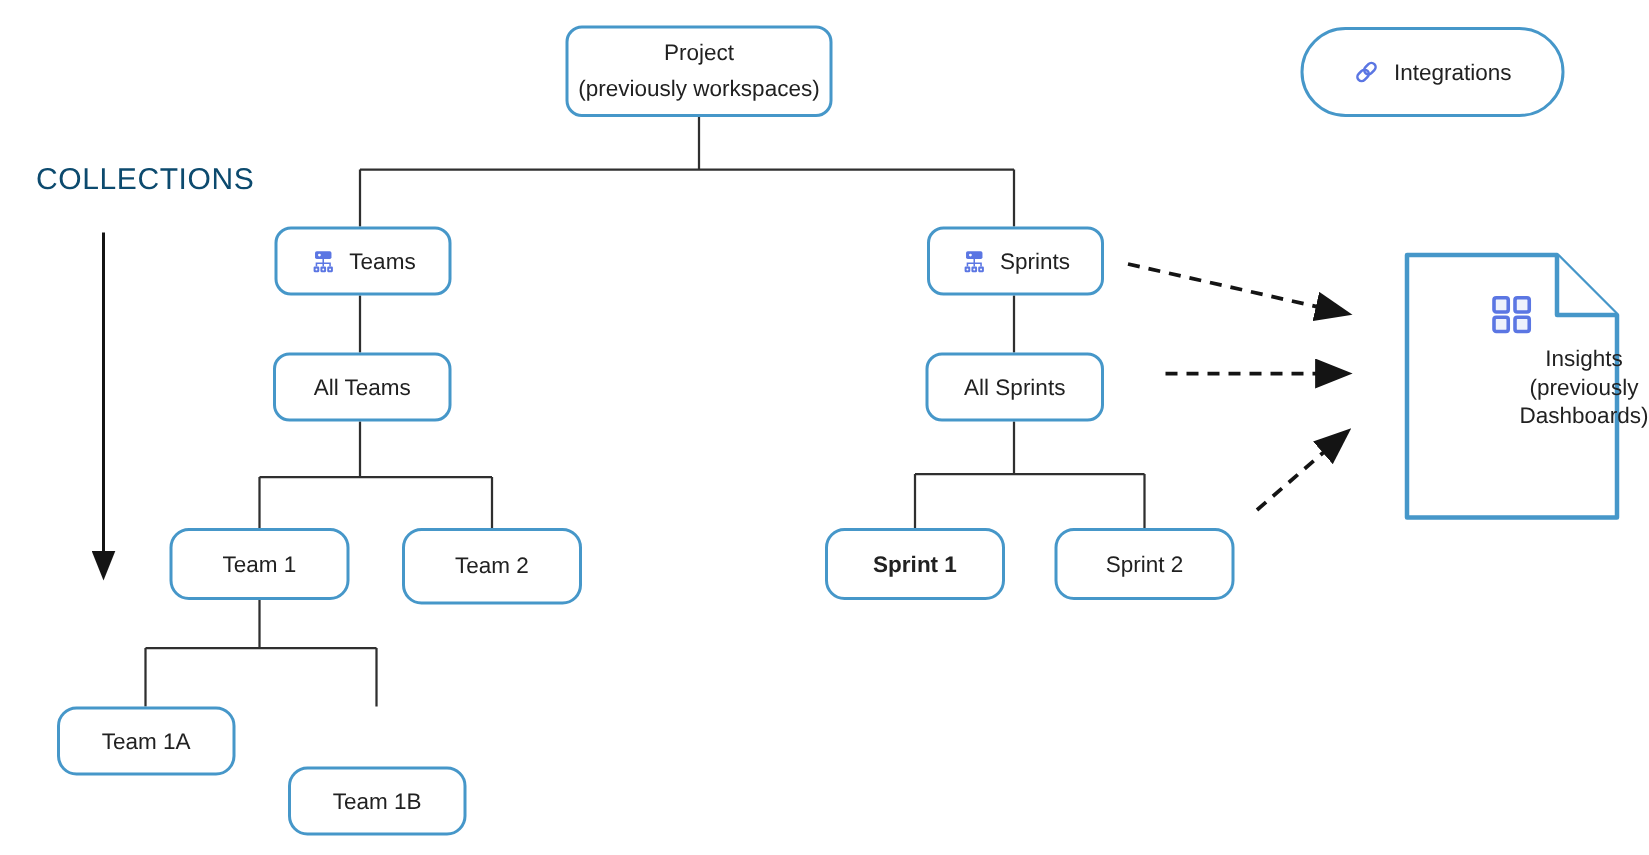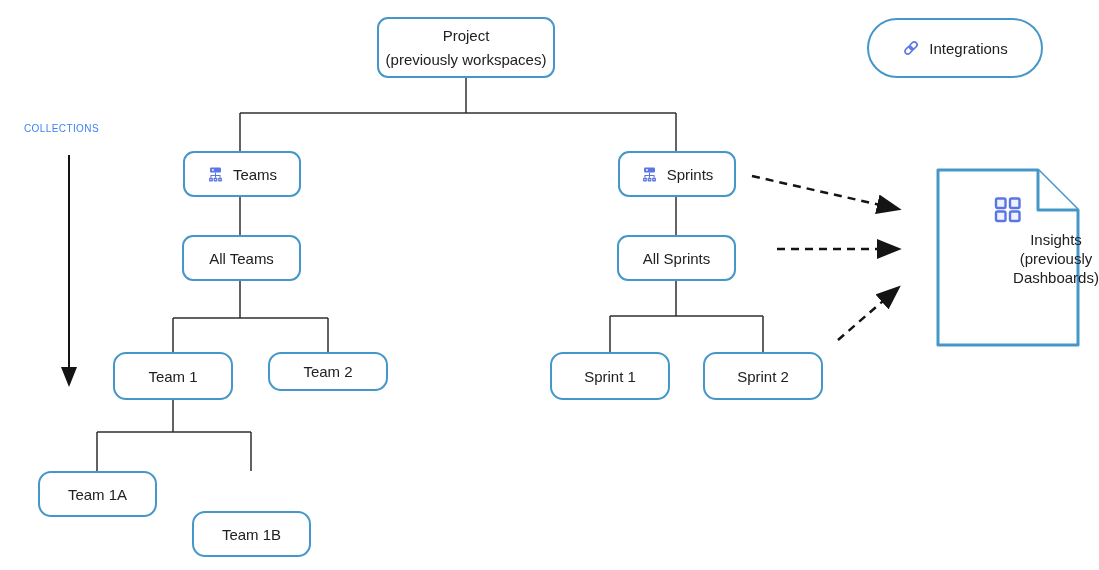--- a/index.html
+++ b/index.html
@@ -31,22 +31,22 @@
     gap:9px;
     font-size:15px;
     color:var(--text);
     white-space:nowrap;
   }
   .node.r-big{border-radius:13px;}
   .node.pill{border-radius:30px;}
   .node.two-line{flex-direction:column;gap:2px;line-height:1.45;}
   .icon{display:flex;align-items:center;justify-content:center;}
   .collections{
-    position:absolute;left:24px;top:123px;
-    font-size:10px;letter-spacing:.4px;color:#3b82f6;
+    position:absolute;left:24px;top:109px;
+    font-size:20px;letter-spacing:.4px;color:#0c4a6e;
   }
   .doc-wrap{position:absolute;left:928px;top:160px;width:162px;height:196px;}
   .doc-icon{position:absolute;left:66px;top:37px;}
   .doc-text{
     position:absolute;left:10px;top:70px;width:140px;
     text-align:center;font-size:15px;line-height:19px;color:var(--text);padding-left:48px;
   }
 </style>
 </head>
 <body>
@@ -155,25 +155,25 @@
     <span>All Teams</span>
   </div>
 
   <div class="node" style="left:617px;top:235px;width:119px;height:46px;">
     <span>All Sprints</span>
   </div>
 
   <div class="node r-big" style="left:113px;top:352px;width:120px;height:48px;">
     <span>Team 1</span>
   </div>
-  <div class="node r-big" style="left:268px;top:352px;width:120px;height:39px;text-align:center;">
+  <div class="node r-big" style="left:268px;top:352px;width:120px;height:51px;text-align:center;">
     <span>Team 2</span>
   </div>
 
-  <div class="node r-big" style="left:550px;top:352px;width:120px;height:48px;">
+  <div class="node r-big" style="left:550px;top:352px;width:120px;height:48px;font-weight:bold;">
     <span>Sprint 1</span>
   </div>
   <div class="node r-big" style="left:703px;top:352px;width:120px;height:48px;">
     <span>Sprint 2</span>
   </div>
 
   <div class="node r-big" style="left:38px;top:471px;width:119px;height:46px;text-align:center;">
     <span>Team 1A</span>
   </div>
   <div class="node r-big" style="left:192px;top:471px;width:119px;height:46px;margin-top:40px;">

